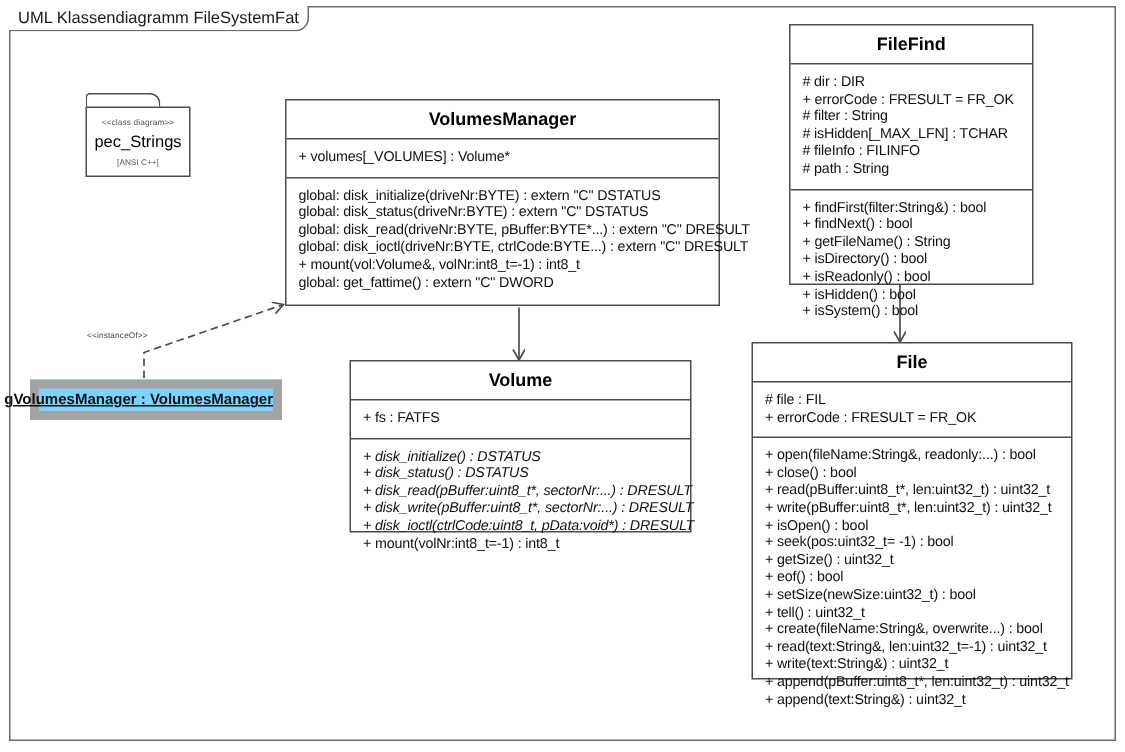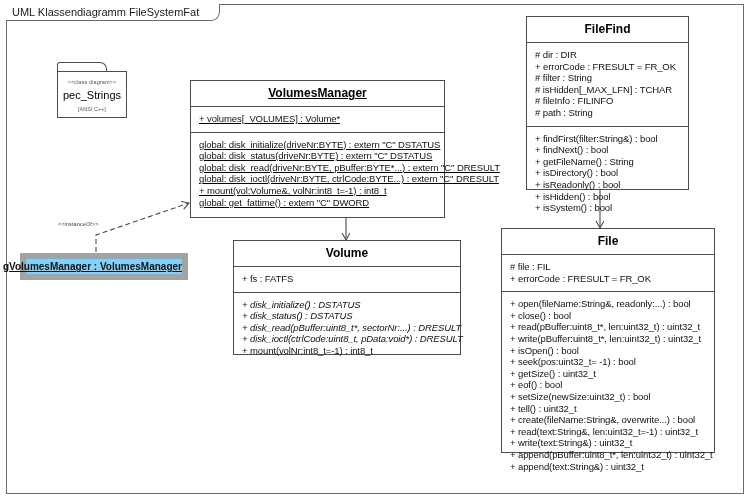--- a/index.html
+++ b/index.html
@@ -33,21 +33,21 @@
   .frame-tab {
     position: absolute;
     left: 6px;
     top: 4px;
     height: 17px;
     box-sizing: border-box;
     border: 1px solid #6b6b6b;
     border-top: none;
     border-left: none;
     background: #ffffff;
-    padding: 0 20px 0 6px;
+    padding: 0 6px 0 6px;
     font-size: 11px;
     line-height: 16px;
     color: #1a1a1a;
     white-space: nowrap;
     border-bottom-right-radius: 9px;
   }
 
   
   .classbox {
     position: absolute;
@@ -203,21 +203,21 @@
 
   <div class="package" style="left:57px; top:62px; width:70px; height:56px;">
     <div class="pkg-tab"></div>
     <div class="pkg-body">
       <div class="pkg-stereo">&lt;&lt;class diagram&gt;&gt;</div>
       <div class="pkg-name">pec_Strings</div>
       <div class="pkg-lang">[ANSI C++]</div>
     </div>
   </div>
 
-  <div class="classbox" style="left:190px; top:80px; width:255px; height:138px;text-decoration:underline;">
+  <div class="classbox" style="left:190px; top:66px; width:290px; height:138px;">
     <div class="cb-name">VolumesManager</div>
     <div class="cb-section">
       <div class="cb-line">+ volumes[_VOLUMES] : Volume*</div>
     </div>
     <div class="cb-section">
       <div class="cb-line">global: disk_initialize(driveNr:BYTE) : extern "C" DSTATUS</div>
       <div class="cb-line">global: disk_status(driveNr:BYTE) : extern "C" DSTATUS</div>
       <div class="cb-line">global: disk_read(driveNr:BYTE, pBuffer:BYTE*...) : extern "C" DRESULT</div>
       <div class="cb-line">global: disk_ioctl(driveNr:BYTE, ctrlCode:BYTE...) : extern "C" DRESULT</div>
       <div class="cb-line">+ mount(vol:Volume&amp;, volNr:int8_t=-1) : int8_t</div>
@@ -227,20 +227,21 @@
 
   <div class="classbox" style="left:233px; top:240px; width:228px; height:115px;">
     <div class="cb-name">Volume</div>
     <div class="cb-section">
       <div class="cb-line">+ fs : FATFS</div>
     </div>
     <div class="cb-section">
       <div class="cb-line italic">+ disk_initialize() : DSTATUS</div>
       <div class="cb-line italic">+ disk_status() : DSTATUS</div>
       <div class="cb-line italic">+ disk_read(pBuffer:uint8_t*, sectorNr:...) : DRESULT</div>
+      <div class="cb-line italic">+ disk_write(pBuffer:uint8_t*, sectorNr:...) : DRESULT</div>
       <div class="cb-line italic">+ disk_ioctl(ctrlCode:uint8_t, pData:void*) : DRESULT</div>
       <div class="cb-line">+ mount(volNr:int8_t=-1) : int8_t</div>
     </div>
   </div>
 
   <div class="classbox" style="left:526px; top:16px; width:163px; height:174px;">
     <div class="cb-name">FileFind</div>
     <div class="cb-section">
       <div class="cb-line"># dir : DIR</div>
       <div class="cb-line">+ errorCode : FRESULT = FR_OK</div>

